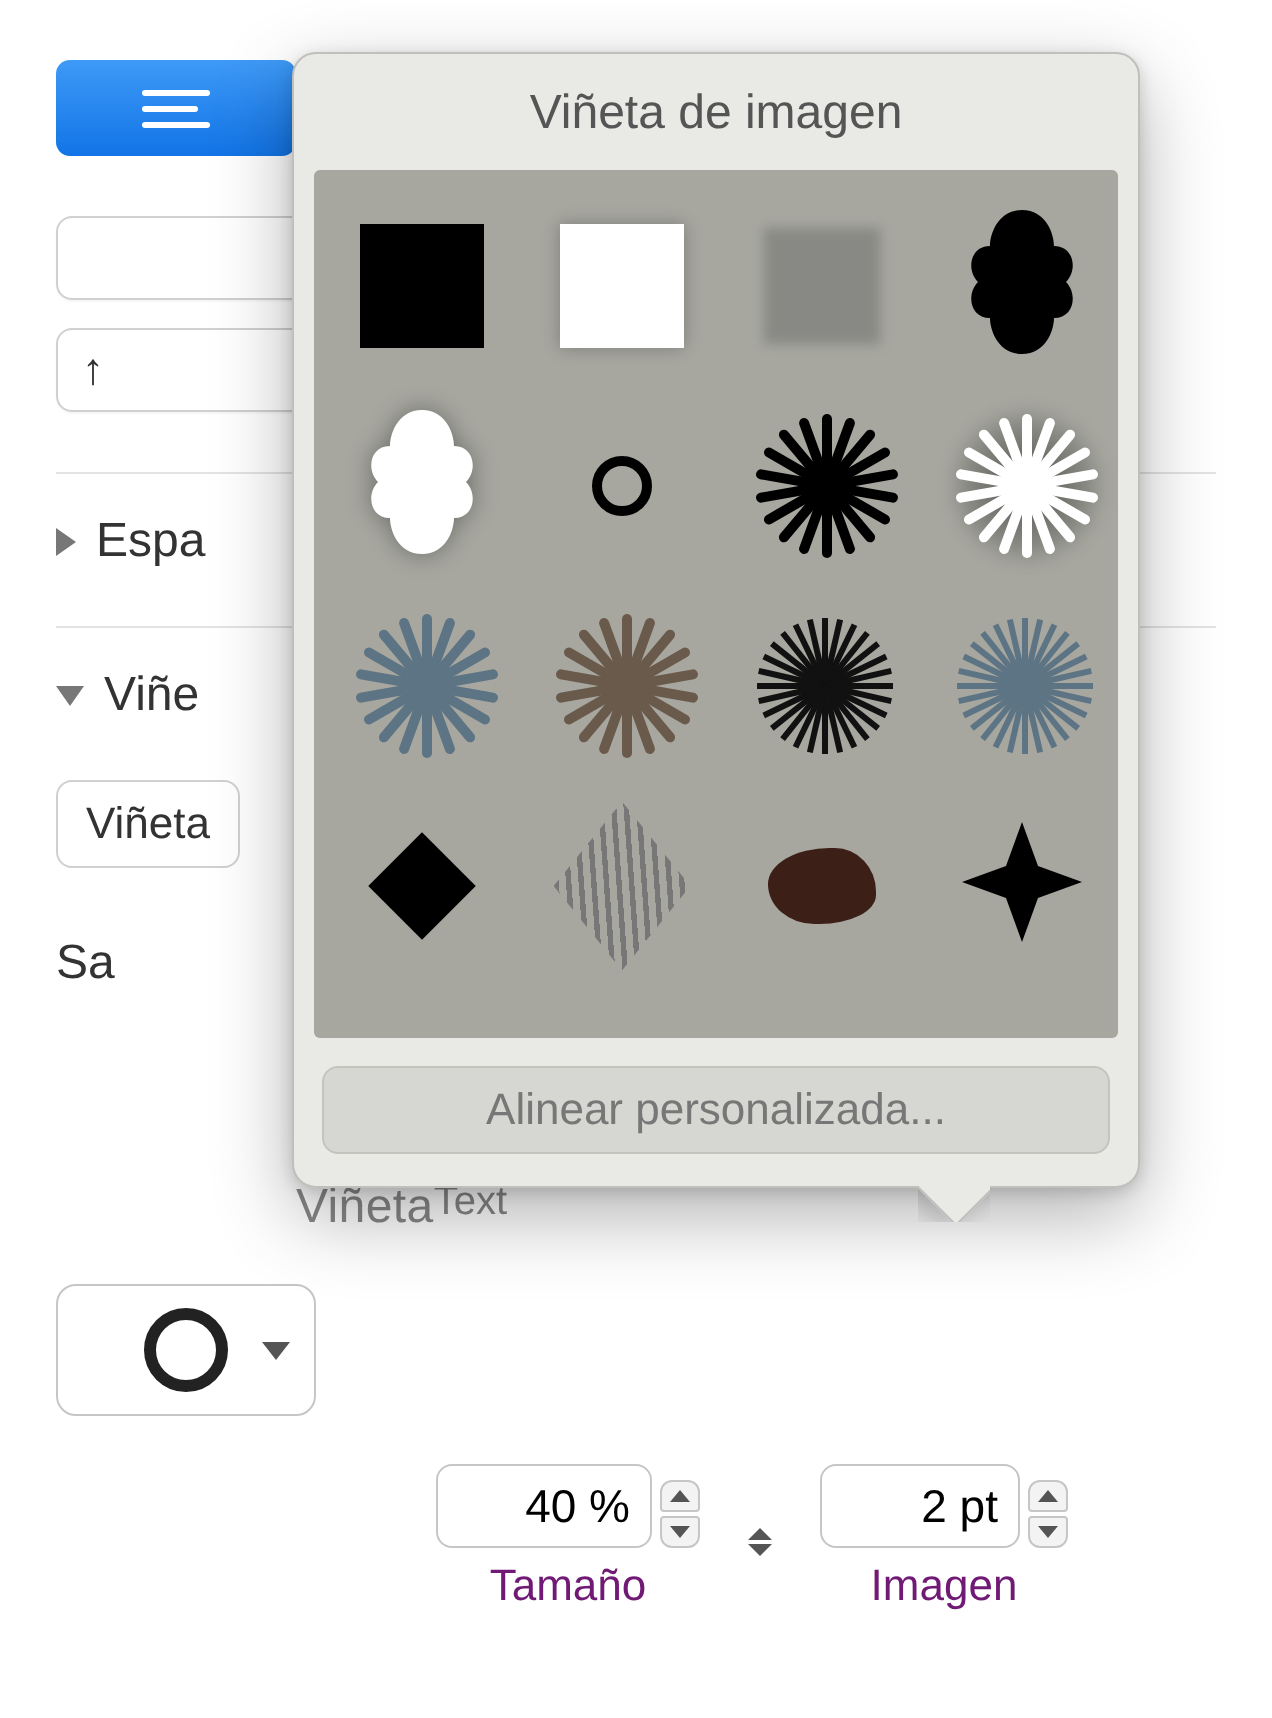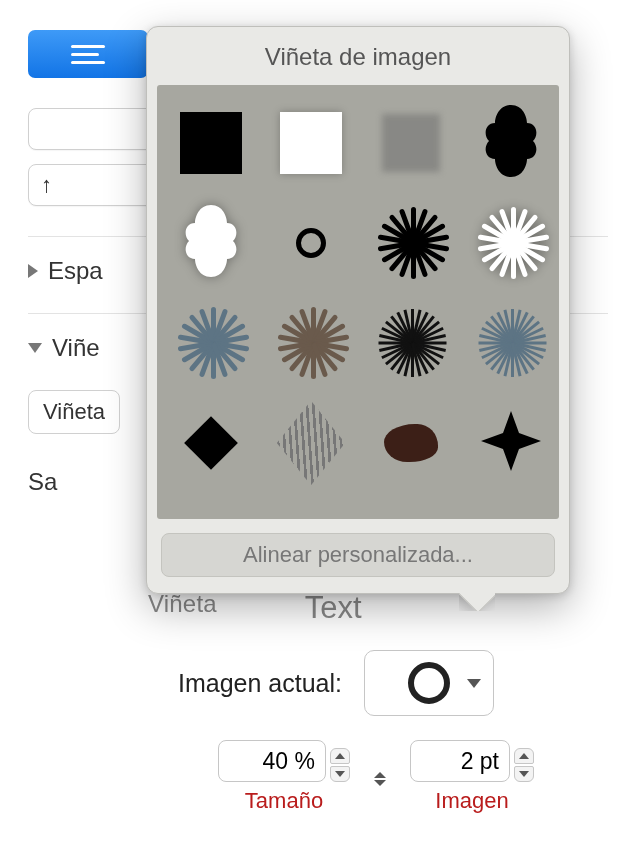--- a/index.html
+++ b/index.html
@@ -105,23 +105,22 @@
       top: 590px;
     }
 
     .label-peek {
       font-size: 24px;
       color: #888;
       margin-left: 120px;
       letter-spacing: 0.2px;
     }
     .texto-peek {
-      font-size: 31px;
+      font-size: 20px;
       color: #888;
-      margin-left: 88px;
     }
 
     .img-row {
       display: flex;
       align-items: center;
       margin-top: 24px;
     }
     .img-row-label {
       font-size: 25px;
       color: #222;
@@ -205,21 +204,21 @@
       border-bottom: 6px solid #555;
     }
     .arrow-down {
       width: 0; height: 0;
       border-left: 5px solid transparent;
       border-right: 5px solid transparent;
       border-top: 6px solid #555;
     }
     .num-caption {
       font-size: 22px;
-      color: #b91c1c;
+      color: #701a75;
       margin-top: 6px;
     }
 
     .align-icon {
       display: flex;
       flex-direction: column;
       align-items: center;
       gap: 2px;
       margin: 0 8px 28px;
     }
@@ -371,21 +370,20 @@
 
   <div style="font-size:24px; margin-top:12px;">Sa</div>
 
   <div class="bottom-group">
     <div style="display:flex;">
       <span class="label-peek">Viñeta</span>
       <span class="texto-peek">Text</span>
     </div>
 
     <div class="img-row">
-      <span class="img-row-label">Imagen actual:</span>
       <div class="swatch-select">
         <div class="swatch-circle"></div>
         <div class="swatch-caret"></div>
       </div>
     </div>
 
     <div class="controls-row">
       <div class="num-field">
         <div class="num-input-wrap">
           <input class="num-input" value="40 %" style="">

